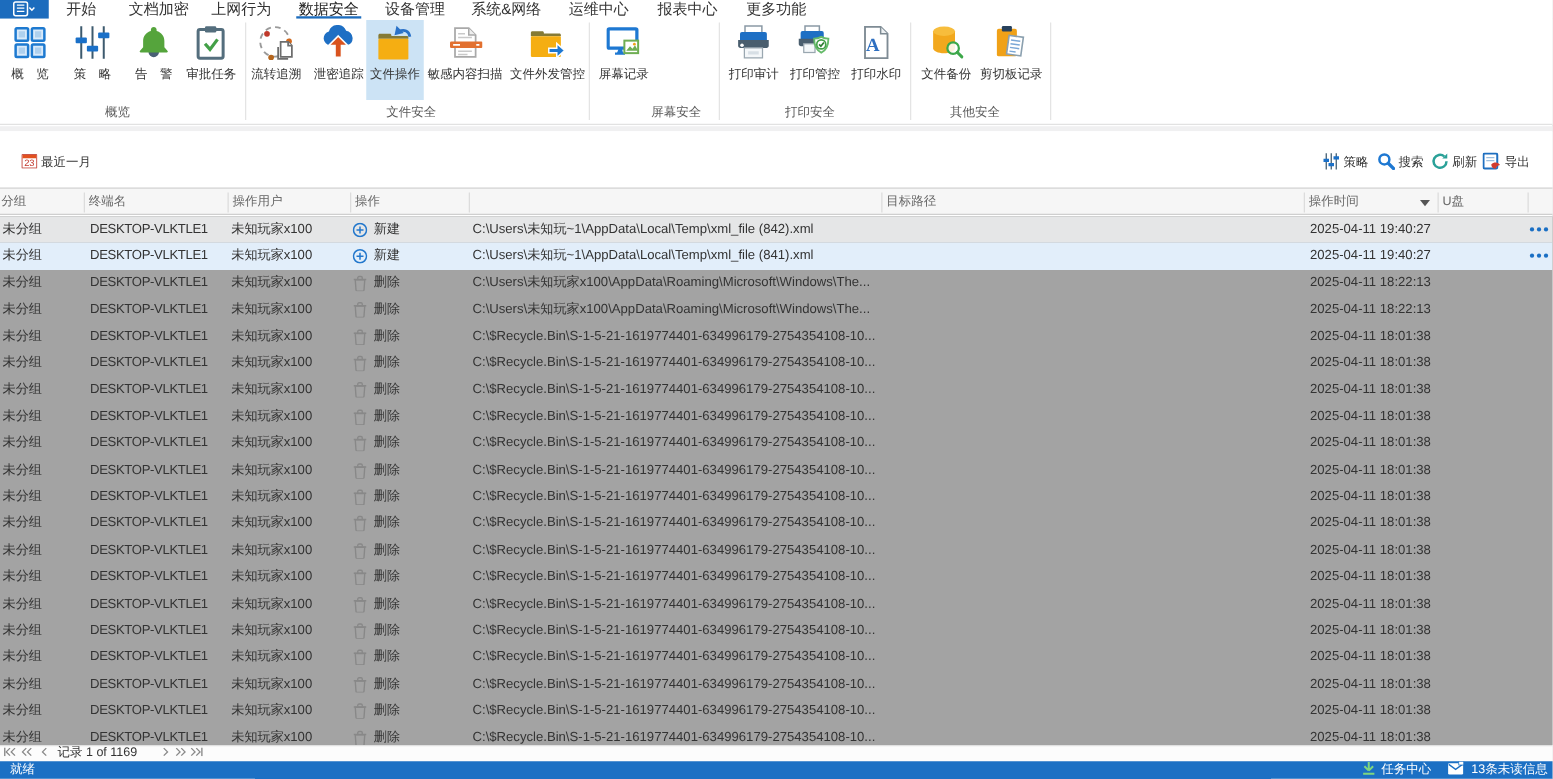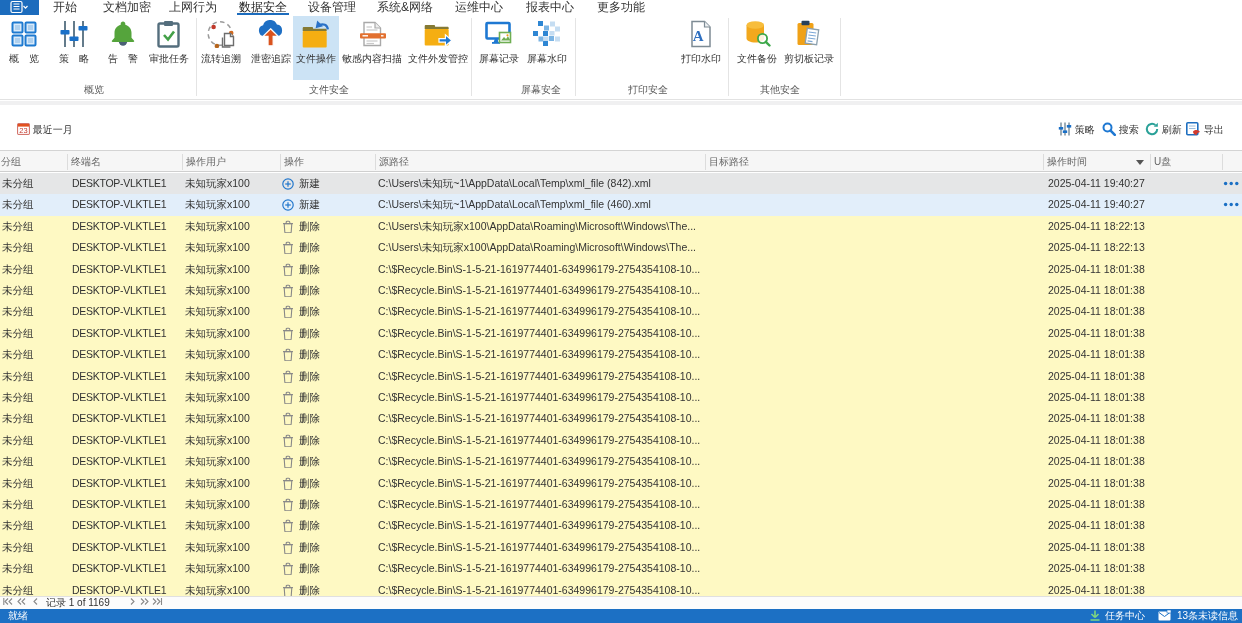--- a/index.html
+++ b/index.html
@@ -18,21 +18,21 @@
 .rlabel{position:absolute;top:36px;width:100%;text-align:center;font-size:10px;color:#333;white-space:nowrap;}
 .glabel{position:absolute;top:68px;font-size:10px;color:#595959;}
 #gap{position:absolute;left:0;top:101px;width:1242px;height:4px;background:#f0f0f1;}
 
 #filterbar{position:absolute;left:0;top:105px;width:1242px;height:45px;background:#fff;}
 .ftool{position:absolute;top:17px;height:16px;font-size:10px;color:#333;line-height:16px;white-space:nowrap;}
 
 #thead{position:absolute;left:0;top:150px;width:1242px;height:22px;background:#f6f6f6;border-top:1px solid #d4d4d4;border-bottom:1px solid #cfcfcf;}
 .hcell{position:absolute;top:0;height:22px;line-height:21px;font-size:10px;color:#666;overflow:hidden;white-space:nowrap;}
 .hsep{position:absolute;top:3px;width:1px;height:16px;background:#dcdcdc;}
-#tbody{position:absolute;left:0;top:173px;width:1242px;height:423px;overflow:hidden;background:#fef9c3;}
+#tbody{position:absolute;left:0;top:173px;width:1242px;height:423px;overflow:hidden;background:#a3a3a3;}
 .row{position:absolute;left:0;width:1242px;height:21.4px;}
 .cell{position:absolute;top:0;height:21.4px;line-height:21.4px;font-size:10.5px;color:#333;overflow:hidden;white-space:nowrap;}
 
 #pager{position:absolute;left:0;top:596px;width:1242px;height:13px;background:#fcfcfc;border-top:1px solid #e0e0e0;}
 #pager .ptext{position:absolute;left:46px;top:0;font-size:10px;color:#333;line-height:12px;}
 
 #statusbar{position:absolute;left:0;top:609px;width:1242px;height:14px;background:#1c70c4;}
 .stext{position:absolute;top:0;font-size:10px;color:#fff;line-height:14px;white-space:nowrap;}
 </style></head><body>
 
@@ -167,42 +167,42 @@
       <svg width="28" height="28" viewBox="0 0 28 28" style="position:absolute;left:50%;margin-left:-14px;top:4px;">
         <rect x="1.5" y="3" width="23" height="15.5" rx="1" fill="#fff" stroke="#1e78d2" stroke-width="2.6"></rect>
         <path d="M10 18.5 l-1.5 4 h5 l-1 -4 z" fill="#1e78d2"></path>
         <rect x="7" y="22" width="8" height="1.8" fill="#1e78d2"></rect>
         <rect x="14.5" y="12.5" width="11" height="10" fill="#fff" stroke="#6fae53" stroke-width="1.6"></rect>
         <path d="M16 20.5 l3-3.5 2 2 2-2.8 2.5 4.3 z" fill="#6fae53"></path>
         <circle cx="22.5" cy="15.3" r="1.1" fill="#f0a117"></circle>
       </svg>
       <div class="rlabel">屏幕记录</div>
     </div>
-<div class="rbtn" style="left:522px;width:50px;">
-      <svg width="28" height="28" viewBox="0 0 28 28" style="position:absolute;left:50%;margin-left:-14px;top:4px;">
-        <g fill="#2e86d3">
-          <rect x="5" y="1" width="5" height="5"></rect>
-          <rect x="0" y="11" width="5" height="5"></rect>
-          <rect x="10" y="11" width="5" height="5"></rect>
-          <rect x="10" y="21" width="5" height="5"></rect>
-        </g>
-        <g fill="#7ab4e4">
-          <rect x="11" y="5.5" width="5" height="5"></rect>
-          <rect x="5.5" y="16.5" width="5" height="5"></rect>
-          <rect x="16" y="16" width="5" height="5"></rect>
-        </g>
-        <g fill="#c5ddf2">
-          <rect x="17" y="1.5" width="5" height="5"></rect>
-          <rect x="22" y="6.5" width="5" height="5"></rect>
-          <rect x="16.5" y="11" width="5" height="4.5"></rect>
-          <rect x="22" y="16.5" width="5" height="5"></rect>
-          <rect x="11" y="16.5" width="4.5" height="4.5"></rect>
-        </g>
-      </svg>
-      <div class="rlabel">屏幕水印</div>
+<div class="rbtn" style="left:578px;width:50px;">
+      <svg width="28" height="28" viewBox="0 0 28 28" style="position:absolute;left:50%;margin-left:-14px;top:4px;">
+        <rect x="7" y="0.8" width="13.5" height="7" fill="#fff" stroke="#8a99a5" stroke-width="1.2"></rect>
+        <rect x="3" y="5.5" width="21.5" height="9" rx="1.5" fill="#1e6fc4"></rect>
+        <path d="M1.5 12 h24.5 v4.5 c0 1-.8 1.8-1.8 1.8 H3.3 c-1 0-1.8-.8-1.8-1.8 z" fill="#4a5e6e"></path>
+        <circle cx="4.6" cy="16.2" r="1.4" fill="#fff"></circle>
+        <rect x="6.5" y="18.3" width="14.5" height="8" fill="#f4f7f9" stroke="#9aa7b0" stroke-width="1"></rect>
+        <rect x="9.5" y="21" width="8.5" height="2.6" fill="#d7dfe5"></rect>
+      </svg>
+      <div class="rlabel">打印审计</div>
+    </div>
+<div class="rbtn" style="left:627px;width:50px;">
+      <svg width="28" height="28" viewBox="0 0 28 28" style="position:absolute;left:50%;margin-left:-14px;top:4px;">
+        <rect x="6" y="0.8" width="11.5" height="6" fill="#fff" stroke="#8a99a5" stroke-width="1.2"></rect>
+        <rect x="2.5" y="4.8" width="18.5" height="8" rx="1.5" fill="#1e6fc4"></rect>
+        <path d="M1 11 h21.5 v4.2 c0 1-.8 1.8-1.8 1.8 H2.8 c-1 0-1.8-.8-1.8-1.8 z" fill="#4a5e6e"></path>
+        <rect x="5" y="15" width="9" height="7" fill="#f4f7f9" stroke="#9aa7b0" stroke-width="1"></rect>
+        <path d="M19 9.5 c2 1.1 4 1.4 5.7 1.4 c0 5.2-1.3 9-5.7 11.2 c-4.4-2.2-5.7-6-5.7-11.2 c1.7 0 3.7-.3 5.7-1.4 z" fill="#fff" stroke="#66bb6a" stroke-width="1.5"></path>
+        <circle cx="19" cy="15.5" r="3.6" fill="none" stroke="#43a047" stroke-width="1.3"></circle>
+        <path d="M17.3 15.5 l1.4 1.5 2.4-3" fill="none" stroke="#2e7d32" stroke-width="1.4"></path>
+      </svg>
+      <div class="rlabel">打印管控</div>
     </div>
 <div class="rbtn" style="left:676px;width:50px;">
       <svg width="28" height="28" viewBox="0 0 28 28" style="position:absolute;left:50%;margin-left:-14px;top:4px;">
         <path d="M5 1.5 h12.5 l5.5 5.5 v19.5 h-18 z" fill="#fff" stroke="#7e8b94" stroke-width="1.5"></path>
         <path d="M17.5 1.5 v5.5 h5.5" fill="#eef1f3" stroke="#7e8b94" stroke-width="1.2"></path>
         <text x="11.2" y="21" font-size="15" font-weight="bold" fill="#2e6fc0" text-anchor="middle" font-family="Liberation Serif,serif">A</text>
       </svg>
       <div class="rlabel">打印水印</div>
     </div>
 <div class="rbtn" style="left:732px;width:50px;">
@@ -274,21 +274,20 @@
 </div>
 <div id="thead">
 <div class="hcell" style="left:1px;width:64px;">分组</div>
 <div class="hsep" style="left:67px;"></div>
 <div class="hcell" style="left:71px;width:109px;">终端名</div>
 <div class="hsep" style="left:182px;"></div>
 <div class="hcell" style="left:186px;width:92px;">操作用户</div>
 <div class="hsep" style="left:280px;"></div>
 <div class="hcell" style="left:284px;width:89px;">操作</div>
 <div class="hsep" style="left:375px;"></div>
-<div class="hcell" style="left:379px;width:324px;">源路径</div>
 <div class="hsep" style="left:705px;"></div>
 <div class="hcell" style="left:709px;width:332px;">目标路径</div>
 <div class="hsep" style="left:1043px;"></div>
 <div class="hcell" style="left:1047px;width:101px;">操作时间</div>
 <div class="hsep" style="left:1150px;"></div>
 <div class="hcell" style="left:1154px;width:66px;">U盘</div>
 <div class="hsep" style="left:1222px;"></div>
 <div style="position:absolute;left:1136px;top:9px;width:0;height:0;border-left:4.5px solid transparent;border-right:4.5px solid transparent;border-top:5px solid #555;"></div>
 </div>
 <div id="tbody">
@@ -315,21 +314,21 @@
 <div class="row" style="top:21.4px;background:#e2eefa;">
 <div class="cell" style="left:2px;width:64px;">未分组</div>
 <div class="cell" style="left:72px;width:108px;letter-spacing:-0.28px;">DESKTOP-VLKTLE1</div>
 <div class="cell" style="left:185px;width:94px;">未知玩家x100</div>
 <svg width="12" height="12" viewBox="0 0 12 12" style="position:absolute;left:282px;top:5px;">
         <circle cx="6" cy="6" r="5.2" fill="none" stroke="#2277cc" stroke-width="1.2"></circle>
         <line x1="3.2" y1="6" x2="8.8" y2="6" stroke="#2277cc" stroke-width="1.2"></line>
         <line x1="6" y1="3.2" x2="6" y2="8.8" stroke="#2277cc" stroke-width="1.2"></line>
       </svg>
 <div class="cell" style="left:299px;width:73px;">新建</div>
-<div class="cell" style="left:378px;width:325px;">C:\Users\未知玩~1\AppData\Local\Temp\xml_file (460).xml</div>
+<div class="cell" style="left:378px;width:325px;">C:\Users\未知玩~1\AppData\Local\Temp\xml_file (841).xml</div>
 <div class="cell" style="left:1048px;width:100px;">2025-04-11 19:40:27</div>
 <svg class="abs" style="left:1223px;top:8px;" width="17" height="5" viewBox="0 0 17 5">
         <g fill="#1a6fc4">
           <circle cx="2.6" cy="2.5" r="1.7"></circle>
           <circle cx="8.2" cy="2.5" r="1.7"></circle>
           <circle cx="13.8" cy="2.5" r="1.7"></circle>
         </g>
       </svg>
 </div>
 <div class="row" style="top:42.8px;">

